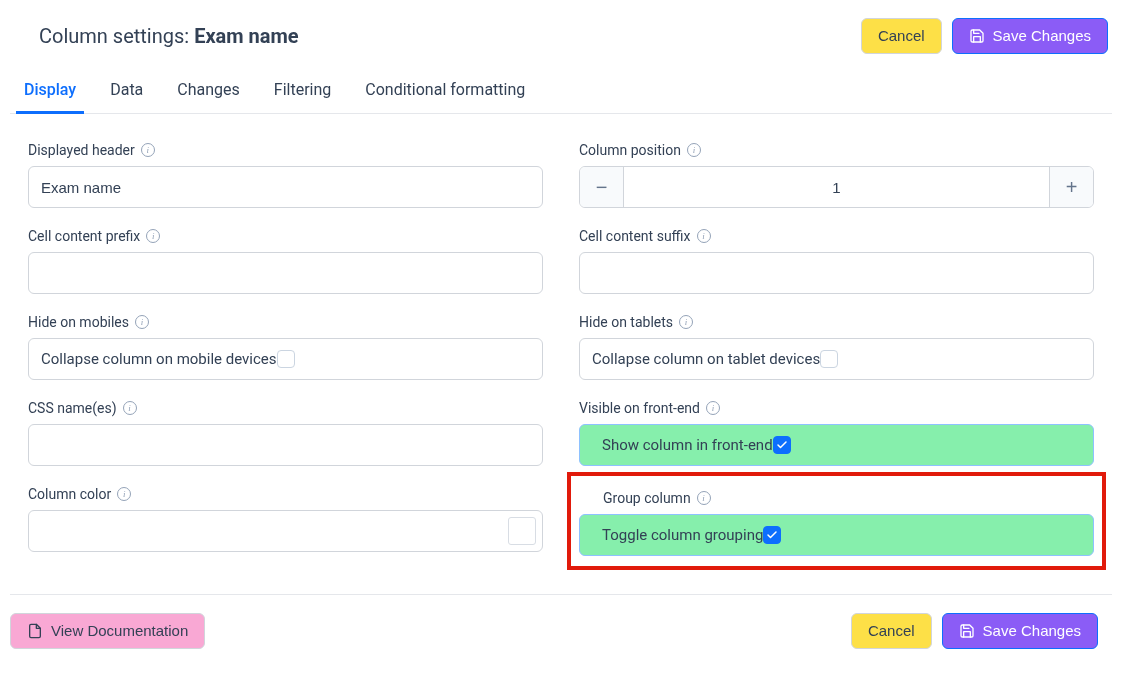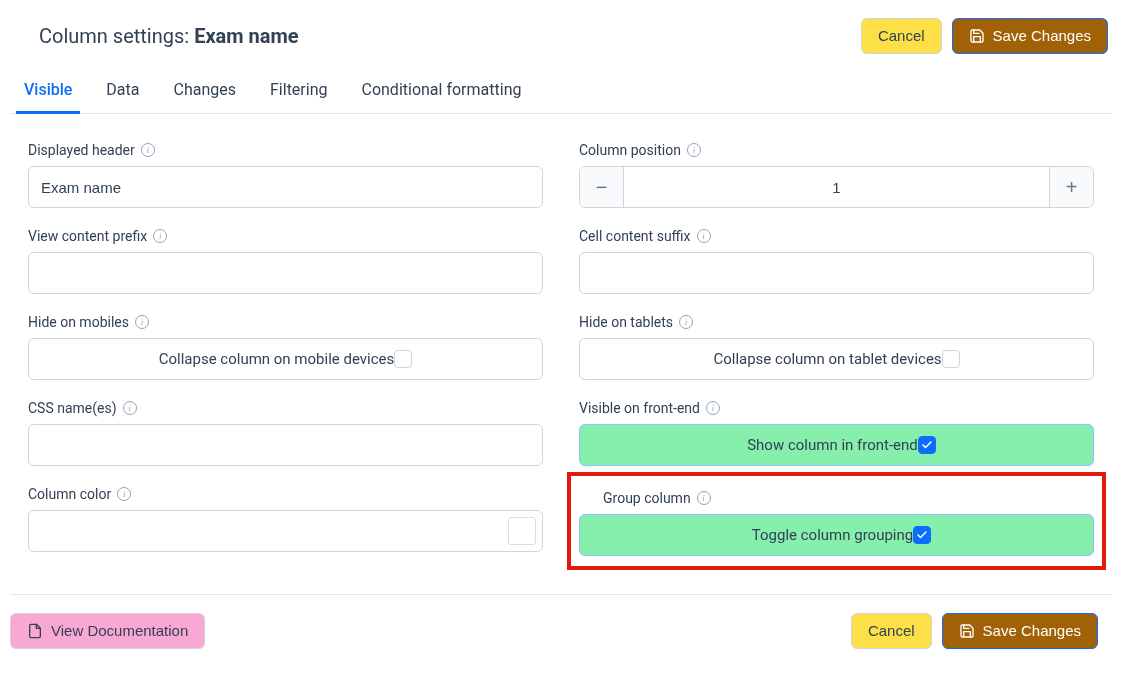--- a/index.html
+++ b/index.html
@@ -35,21 +35,21 @@
     cursor: pointer;
     border: 1px solid transparent;
     line-height: 1.2;
   }
   .btn-cancel {
     background: #fde047;
     border: 1px solid #d1d5db;
     color: #334155;
   }
   .btn-primary {
-    background: #a16207;
+    background: #8b5cf6;
     color: #fff;
     border: 1px solid #0d6efd;
   }
   .btn-primary svg { stroke: #fff; fill: none; }
   .tabs {
     display: flex;
     gap: 34px;
     border-bottom: 1px solid #e5e7eb;
     padding-left: 14px;
   }
@@ -131,21 +131,21 @@
   .step-value {
     flex: 1;
     border: none;
     text-align: center;
     font-size: 15px;
     color: #334155;
   }
   .toggle-box {
     display: flex;
     align-items: center;
-    justify-content: center;
+    justify-content: flex-start;
     border: 1px solid #d1d5db;
     border-radius: 6px;
     padding: 10px 12px;
     font-size: 15px;
     color: #334155;
     height: 42px;
     background: #fff;
   }
   .toggle-box.checked {
     border-color: #8ec1ff;
@@ -216,21 +216,21 @@
           <path d="M19 21H5a2 2 0 0 1-2-2V5a2 2 0 0 1 2-2h11l5 5v11a2 2 0 0 1-2 2z"></path>
           <polyline points="17 21 17 13 7 13 7 21"></polyline>
           <polyline points="7 3 7 8 15 8"></polyline>
         </svg>
       <span>Save Changes</span>
     </button>
   </div>
 </div>
 
 <div class="tabs">
-  <div class="tab active">Visible</div>
+  <div class="tab active">Display</div>
   <div class="tab">Data</div>
   <div class="tab">Changes</div>
   <div class="tab">Filtering</div>
   <div class="tab">Conditional formatting</div>
 </div>
 
 <div class="form-grid">
 
   <div class="field">
     <div class="field-label">
@@ -247,21 +247,21 @@
     </div>
     <div class="stepper">
       <button class="step-btn minus">−</button>
       <input class="step-value" value="1" style="">
       <button class="step-btn plus">+</button>
     </div>
   </div>
 
   <div class="field">
     <div class="field-label">
-      <span>View content prefix</span>
+      <span>Cell content prefix</span>
       <span class="info-icon">i</span>
     </div>
     <input type="text" class="text-input" value="" style="">
   </div>
 
   <div class="field">
     <div class="field-label">
       <span>Cell content suffix</span>
       <span class="info-icon">i</span>
     </div>

